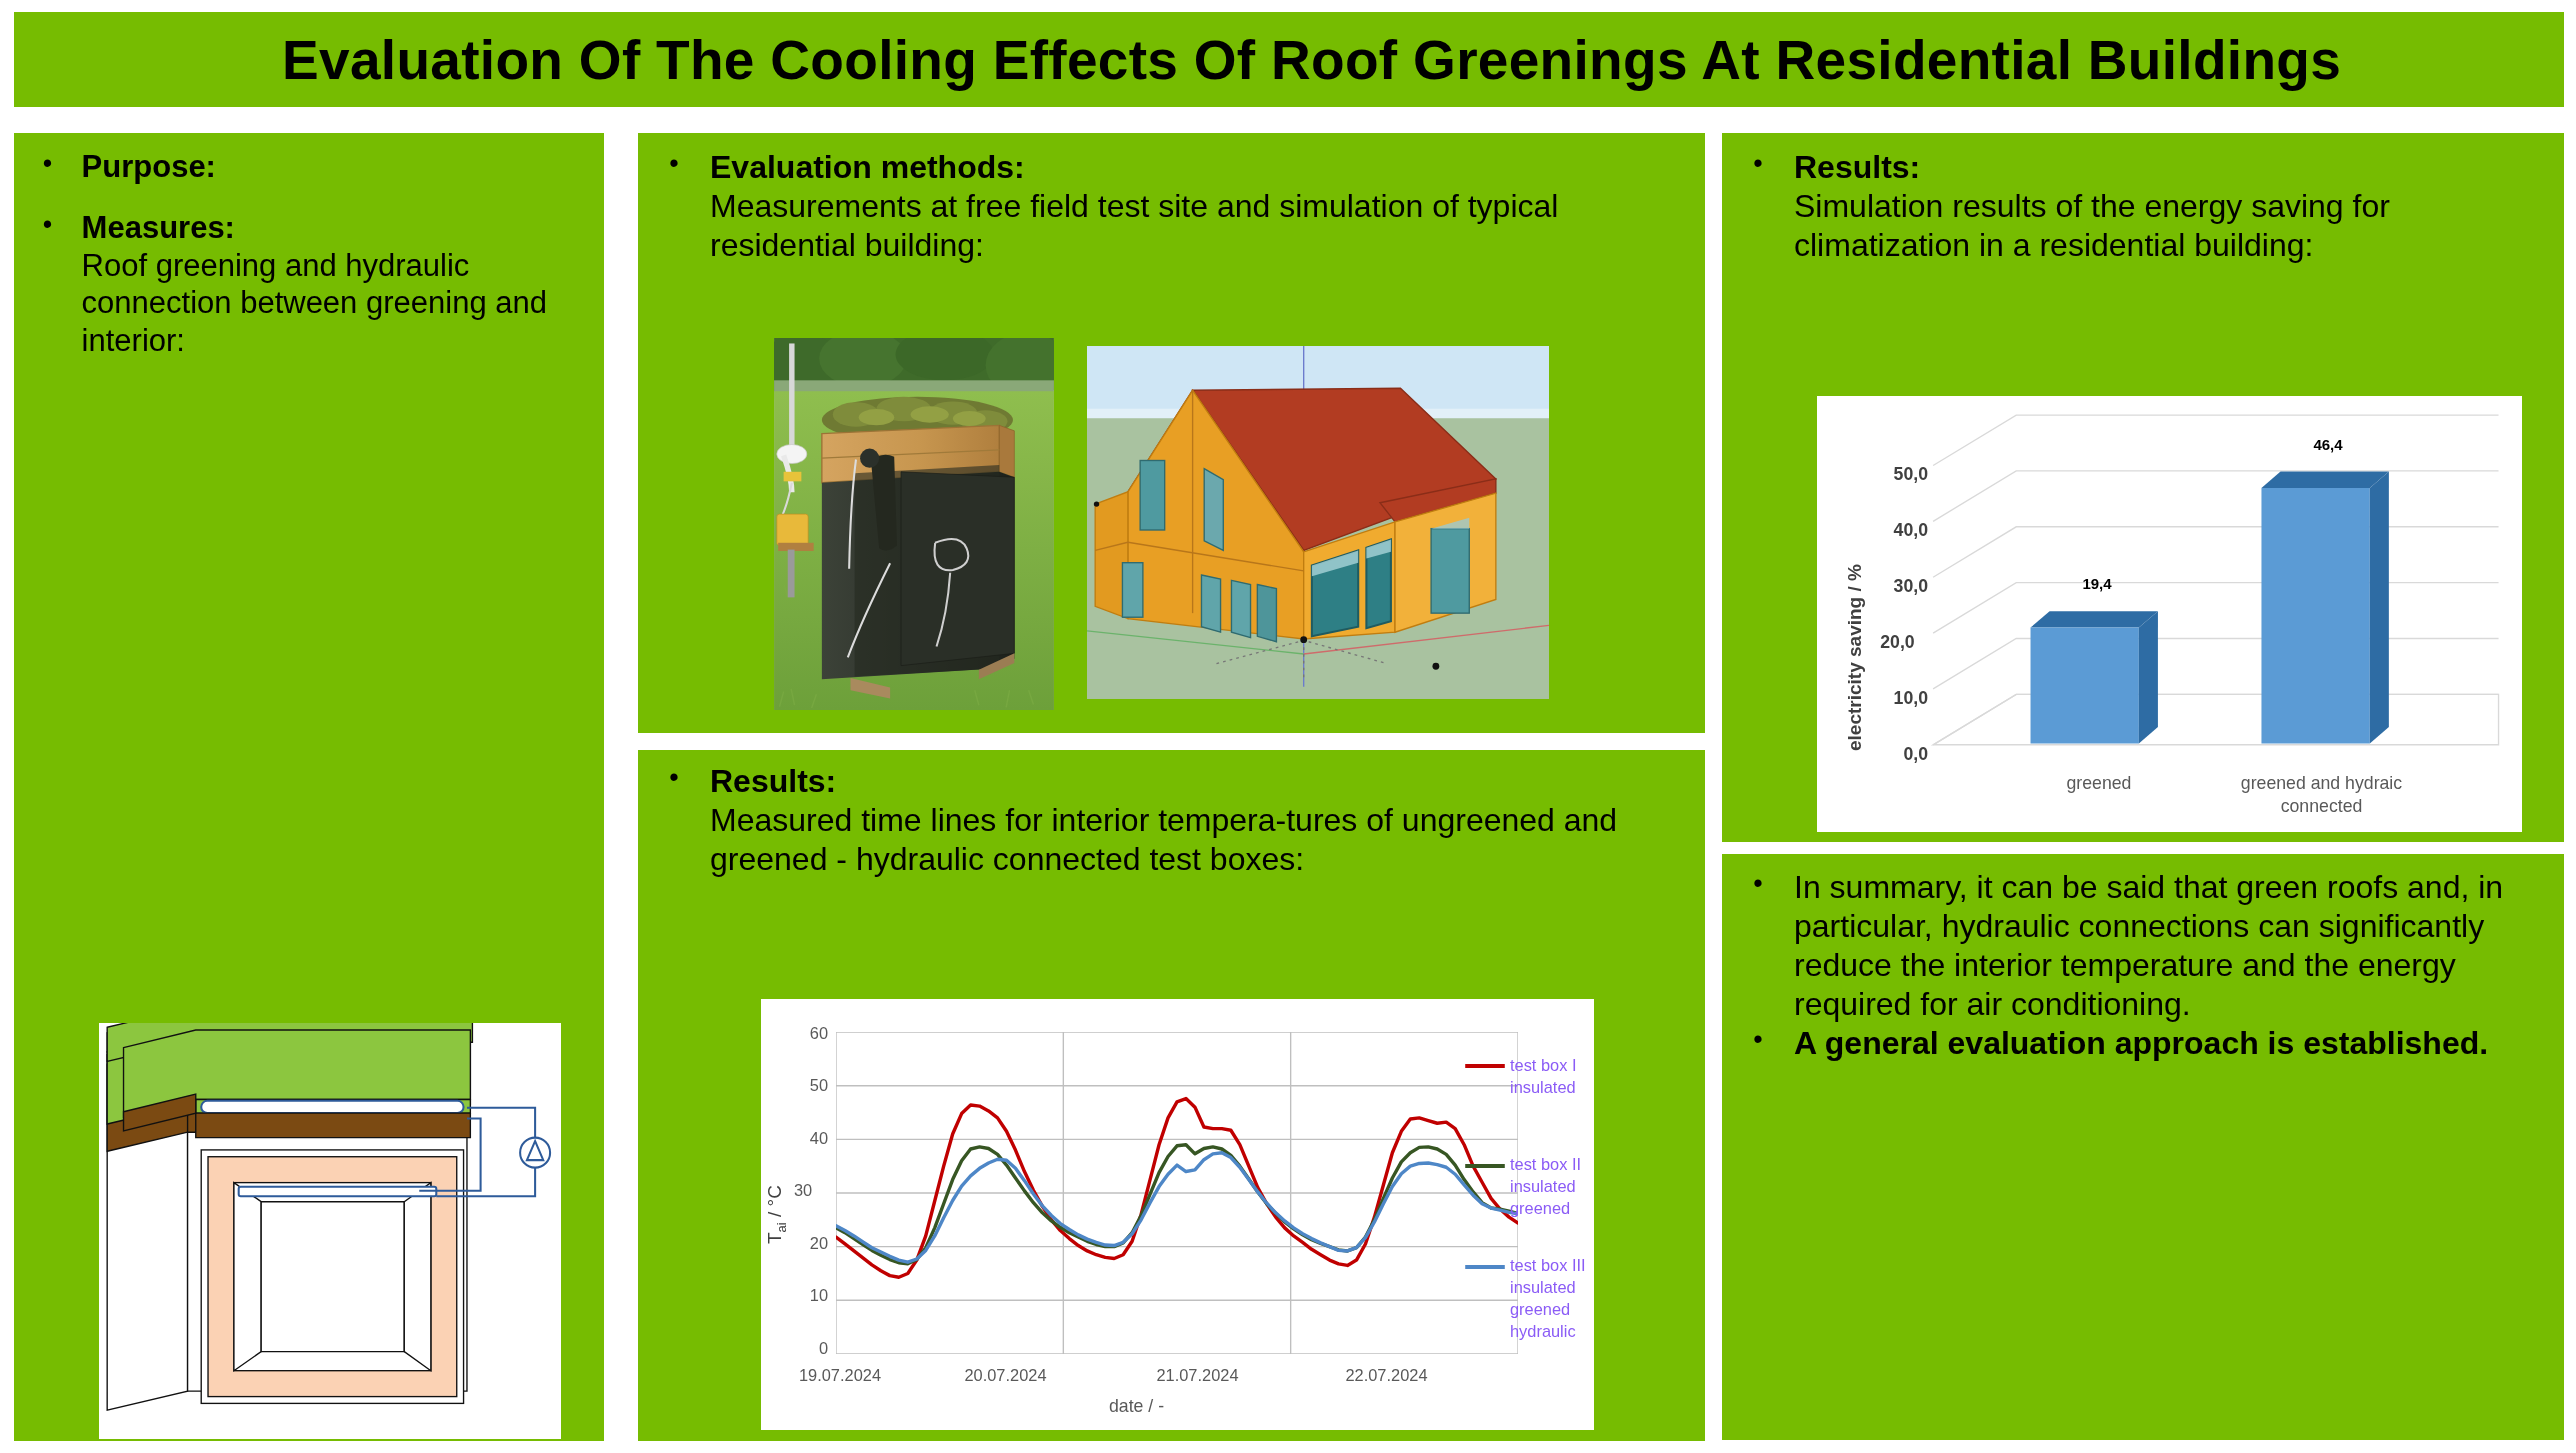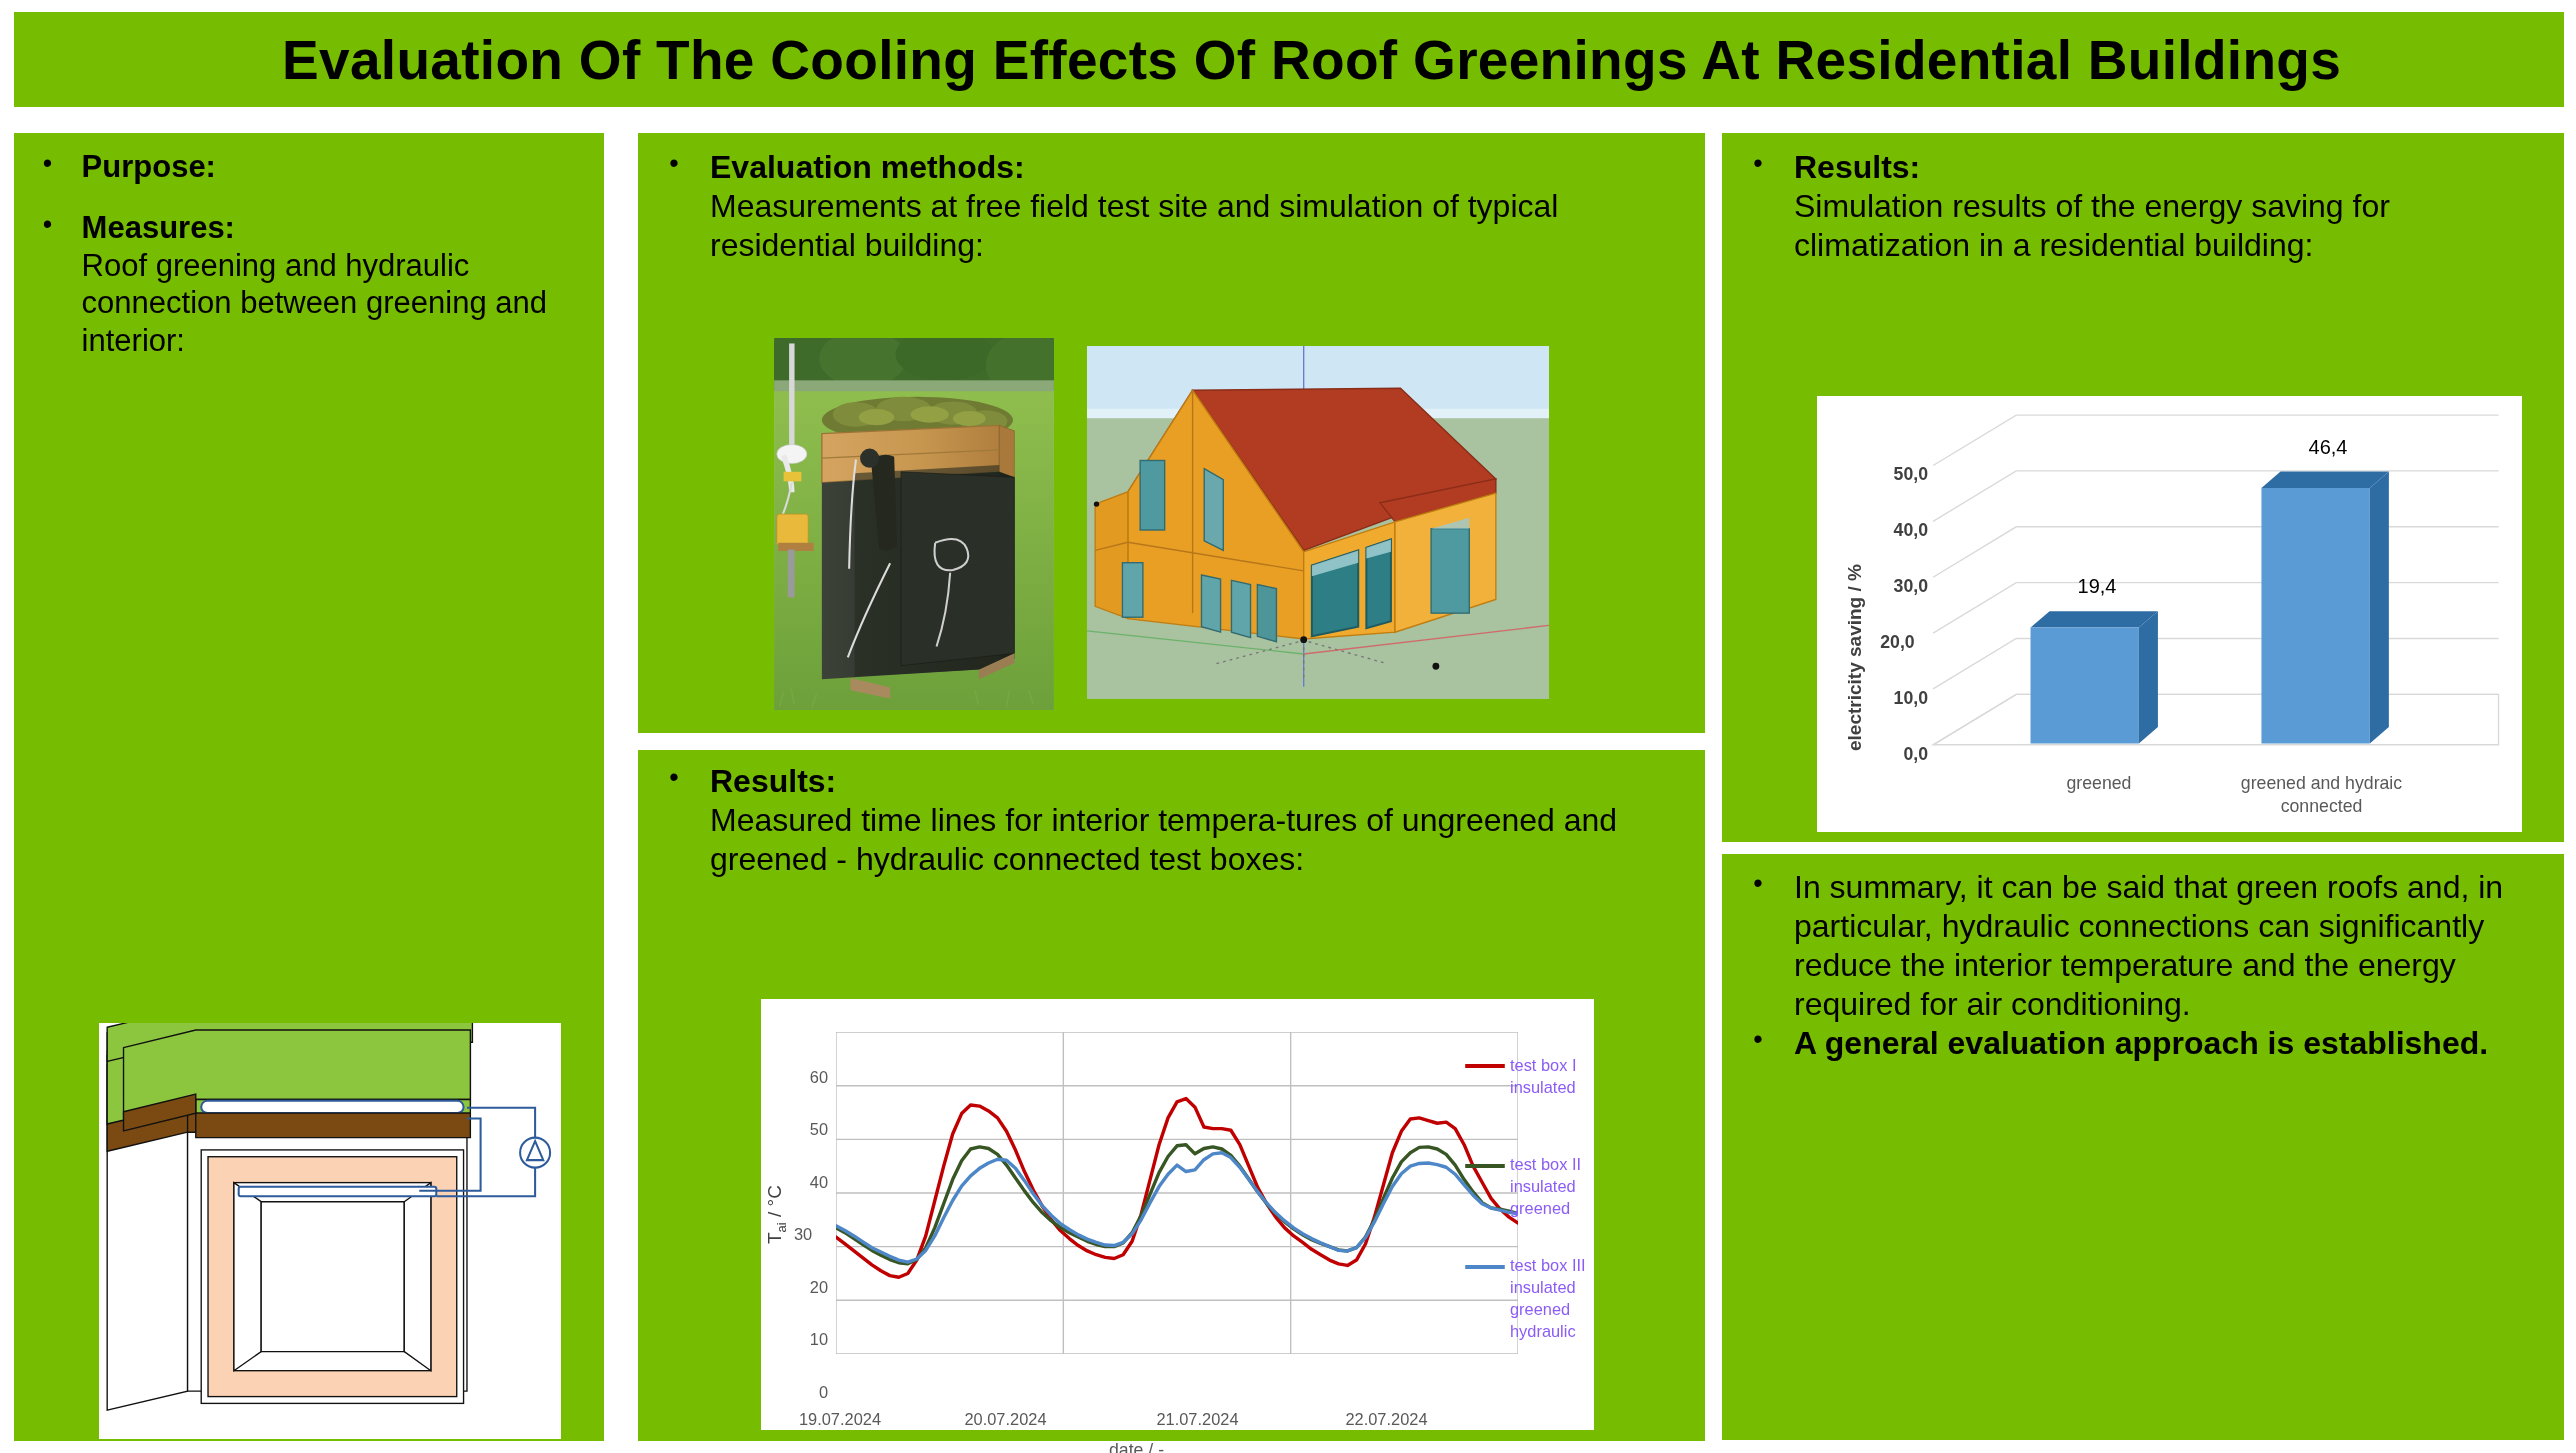--- a/index.html
+++ b/index.html
@@ -32,27 +32,27 @@
 
   
   .whitebox{position:absolute;background:#fff;box-sizing:border-box;}
 
   
   #iso-diagram{position:absolute;}
   
   .sk-wrap{position:absolute;overflow:hidden;}
 
   
-  .lc-axis-label{position:absolute;color:#595959;font-size:16.4px;margin-top:44px;}
+  .lc-axis-label{position:absolute;color:#595959;font-size:16.4px;}
   .lc-legend-txt{position:absolute;color:#8b5cf6;font-size:16.4px;line-height:1.35;white-space:pre;}
 
   
   .bc-tick{position:absolute;color:#404040;font-size:17.7px;font-weight:bold;text-align:right;}
   .bc-cat{position:absolute;color:#595959;font-size:17.7px;text-align:center;line-height:1.3;}
-  .bc-val{position:absolute;color:#000;font-size:20px;font-weight:normal;text-align:center;}
+  .bc-val{position:absolute;color:#000;font-size:15px;font-weight:bold;text-align:center;}
   .bc-ylab{position:absolute;color:#404040;font-size:19px;font-weight:bold;transform:rotate(-90deg);transform-origin:left top;white-space:nowrap;}
 </style>
 </head>
 <body>
 
 <div class="panel" id="title-banner">
   <div id="title-text">Evaluation Of The Cooling Effects Of Roof Greenings At Residential Buildings</div>
 </div>
 
 <div class="panel col-left" style="left:13.6px;top:133px;width:590px;height:1308px;">

